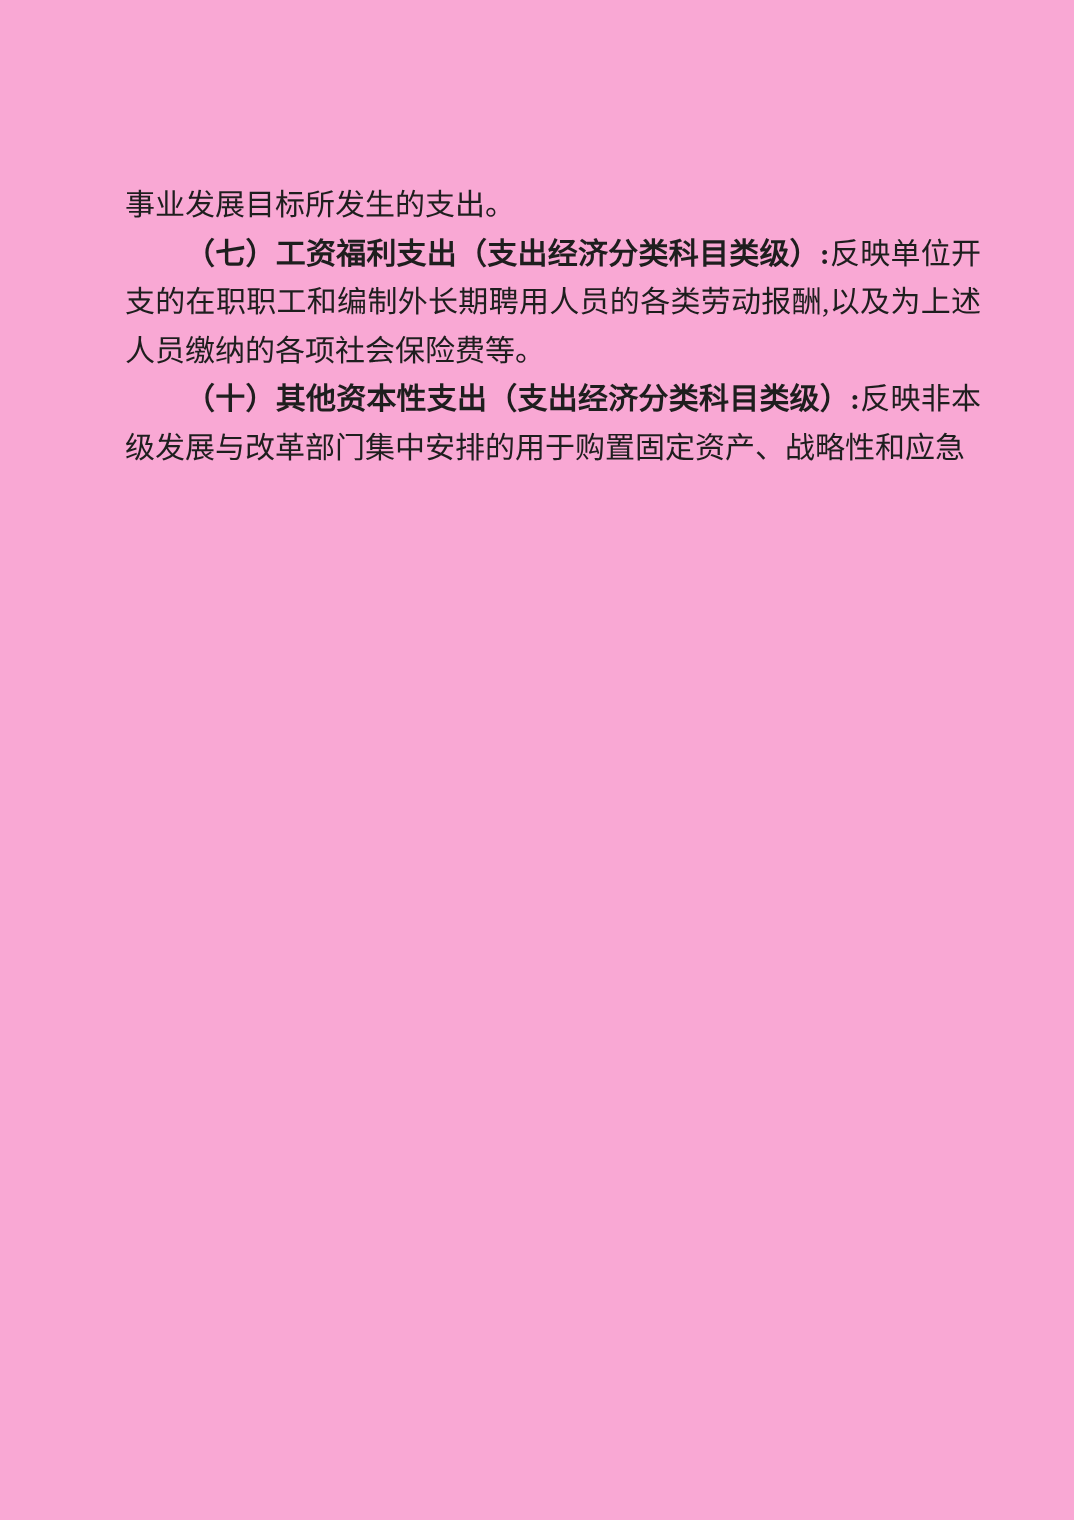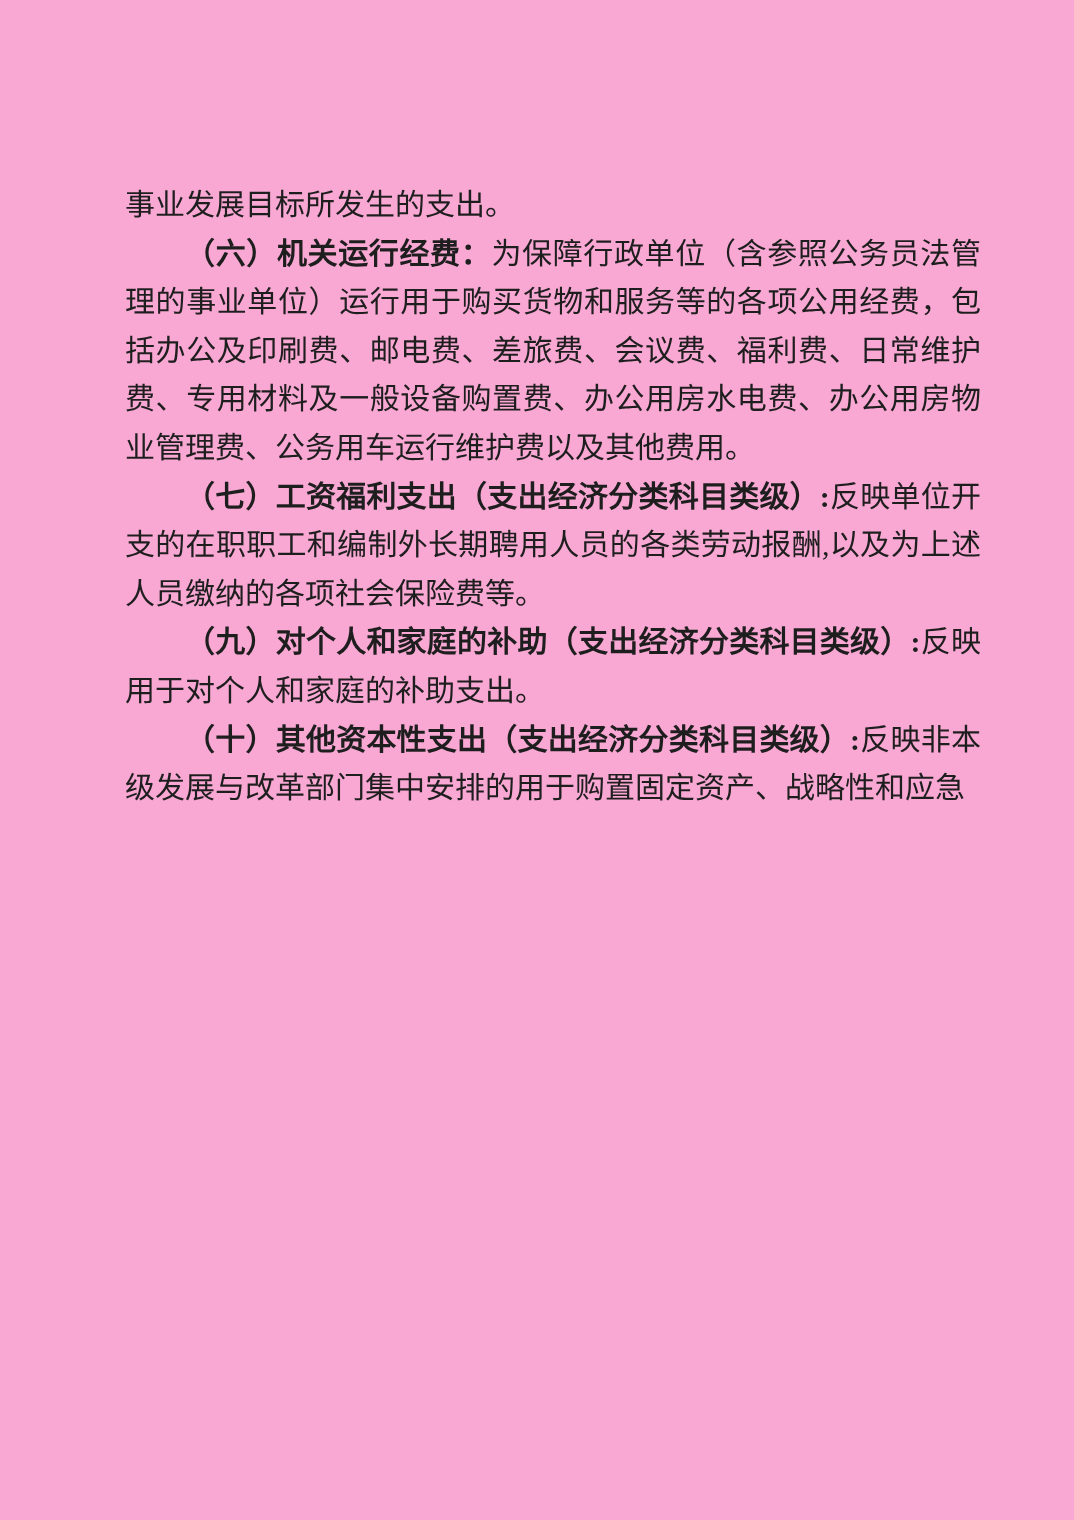--- a/index.html
+++ b/index.html
@@ -40,23 +40,21 @@
 </style>
 </head>
 <body>
 
 <div class="page">
   <div class="doc-body">
 
     <p class="para no-indent"><span>事业发展目标所发生的支出。</span></p>
 
 
-    <p class="para"><span class="lead">（六）机关运行经费：</span><span>为保障行政单位（含参照公务员法管理的事业单位）运行用于购买货物和服务等的各项公用经费，包括办公及印刷费、邮电费、差旅费、会议费、福利费、日常维护费、专用材料及一般设备购置费、办公用房水电费、办公用房物业管理费、公务用车运行维护费以及其他费用。</span></p>
 
     <p class="para"><span class="lead">（七）工资福利支出（支出经济分类科目类级）:</span><span>反映单位开支的在职职工和编制外长期聘用人员的各类劳动报酬,以及为上述人员缴纳的各项社会保险费等。</span></p>
 
 
-    <p class="para"><span class="lead">（九）对个人和家庭的补助（支出经济分类科目类级）:</span><span>反映用于对个人和家庭的补助支出。</span></p>
 
     <p class="para"><span class="lead">（十）其他资本性支出（支出经济分类科目类级）:</span><span>反映非本级发展与改革部门集中安排的用于购置固定资产、战略性和应急</span></p>
 
   </div>
 </div>
 
 </body></html>

